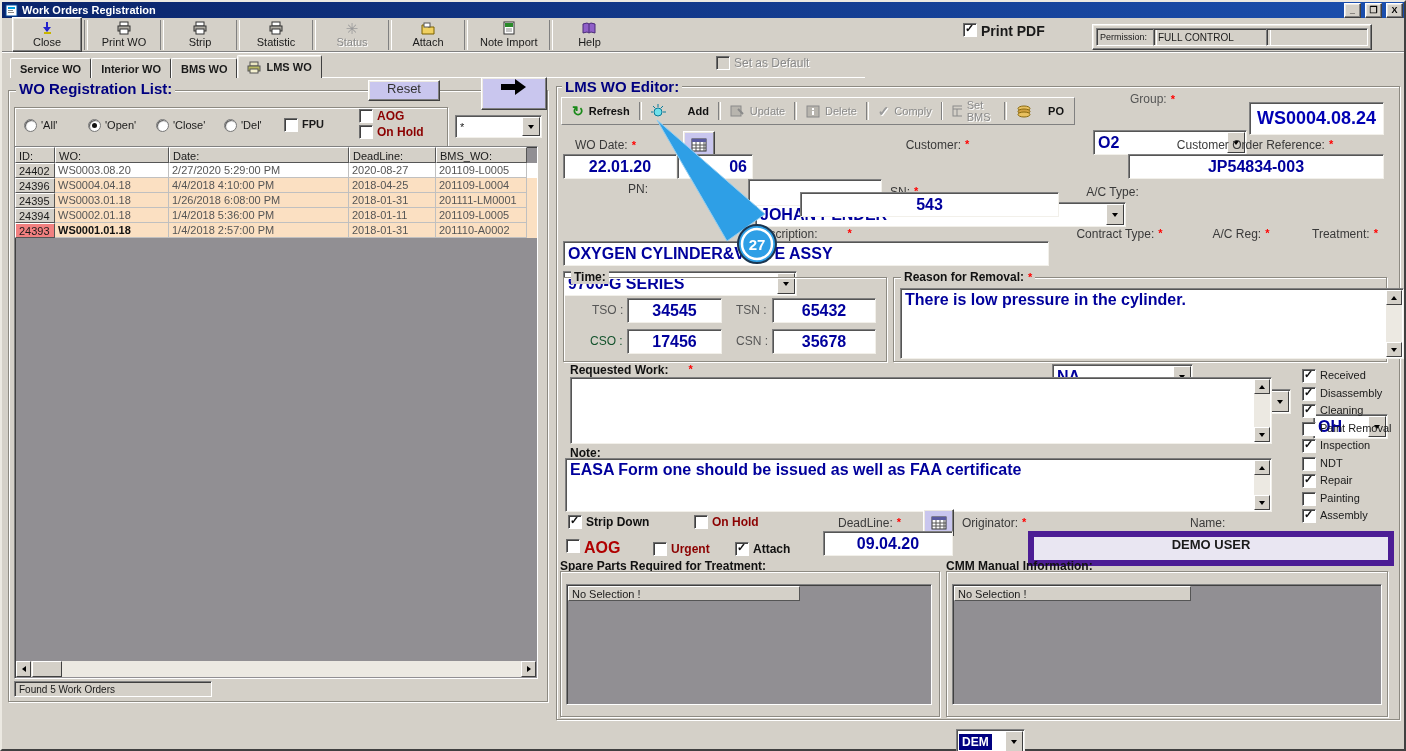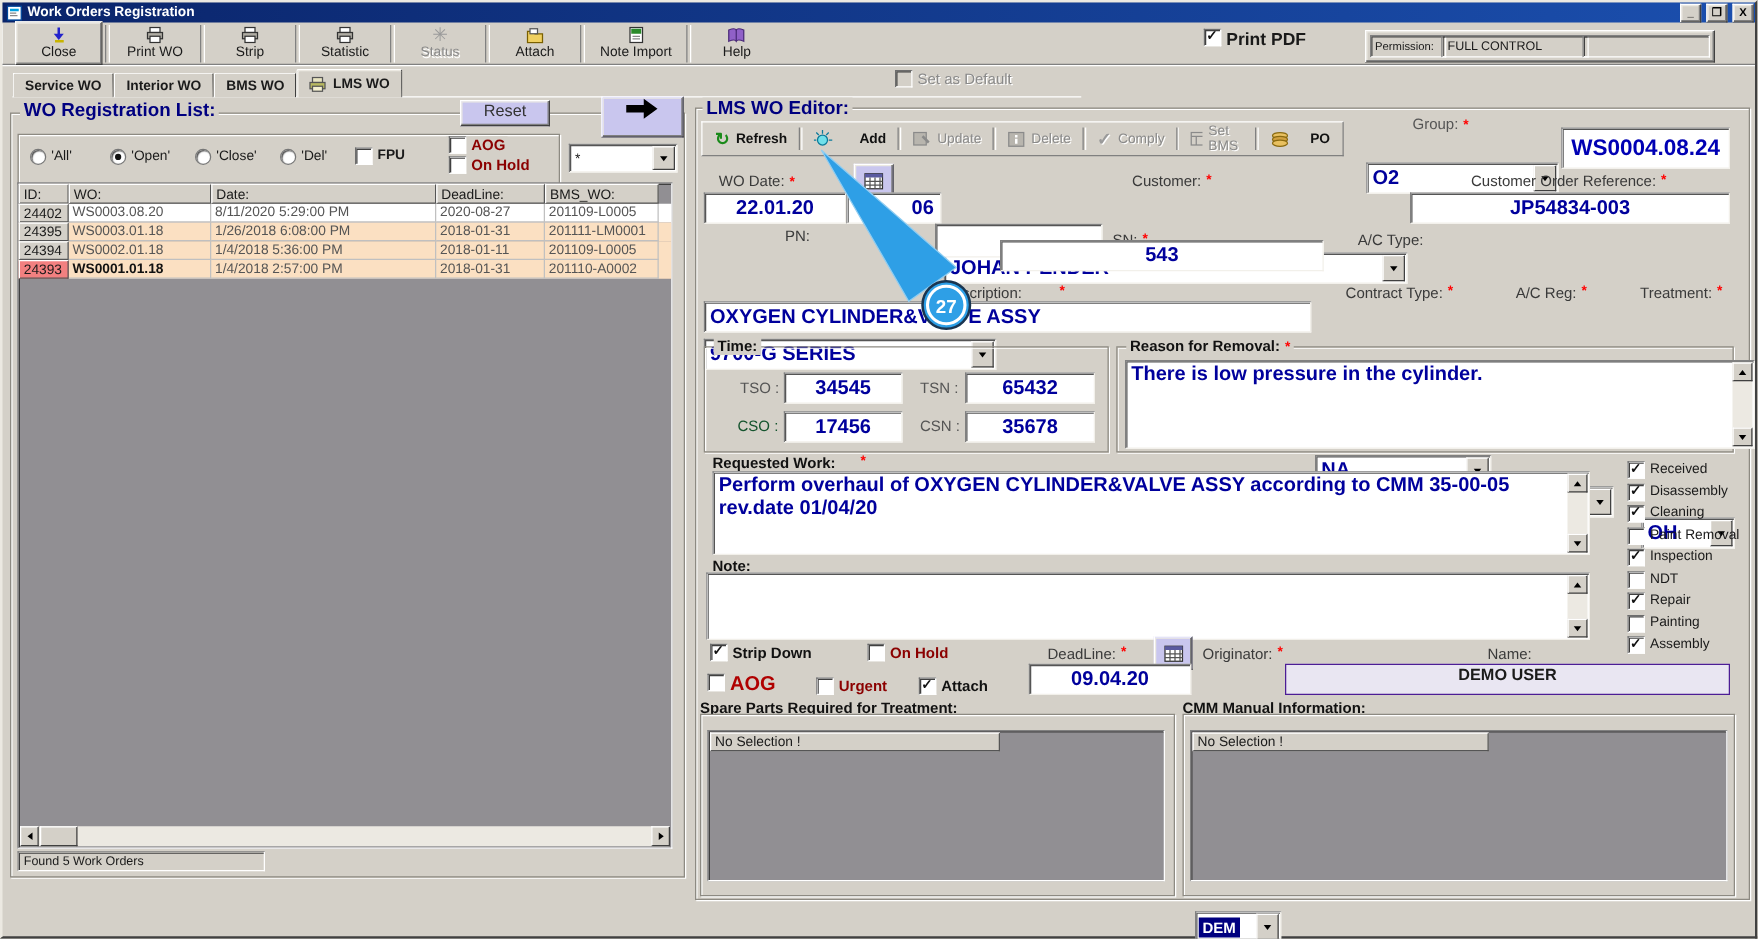--- a/index.html
+++ b/index.html
@@ -238,23 +238,30 @@
   <div class="trow" style="height:16px;line-height:16px">
     <span class="hcell" style="width:40px">ID:</span>
     <span class="hcell" style="width:114px">WO:</span>
     <span class="hcell" style="width:180px">Date:</span>
     <span class="hcell" style="width:87px">DeadLine:</span>
     <span class="hcell" style="width:91px">BMS_WO:</span>
   </div>
   <div class="trow" style="background:#fff">
     <span class="idcell" style="width:40px">24402</span>
     <span class="dcell" style="width:114px;color:#555">WS0003.08.20</span>
-    <span class="dcell" style="width:180px;color:#555">8/11/2020 5:29:00 PM</span>
+    <span class="dcell" style="width:180px;color:#555">2/27/2020 5:29:00 PM</span>
     <span class="dcell" style="width:87px;color:#555">2020-08-27</span>
     <span class="dcell" style="width:91px;color:#555">201109-L0005</span>
+  </div>
+  <div class="trow" style="background:#fbe0c2">
+    <span class="idcell" style="width:40px">24396</span>
+    <span class="dcell" style="width:114px;color:#555">WS0004.04.18</span>
+    <span class="dcell" style="width:180px;color:#555">4/4/2018 4:10:00 PM</span>
+    <span class="dcell" style="width:87px;color:#555">2018-04-25</span>
+    <span class="dcell" style="width:91px;color:#555">201109-L0004</span>
   </div>
   <div class="trow" style="background:#fbe0c2">
     <span class="idcell" style="width:40px">24395</span>
     <span class="dcell" style="width:114px;color:#555">WS0003.01.18</span>
     <span class="dcell" style="width:180px;color:#555">1/26/2018 6:08:00 PM</span>
     <span class="dcell" style="width:87px;color:#555">2018-01-31</span>
     <span class="dcell" style="width:91px;color:#555">201111-LM0001</span>
   </div>
   <div class="trow" style="background:#fbe0c2">
     <span class="idcell" style="width:40px">24394</span>
@@ -467,33 +474,33 @@
         <span class="trih" style="border-left:3px solid transparent;border-right:3px solid transparent;border-top:4px solid #000;border-bottom:none"></span>
       </span>
   </div>
 </div>
 
 <div class="abs" style="left:570px;top:363px;display:flex">
   <span class="boldlabel">Requested Work:</span>
     <span class="req" style="margin-left:20px">*</span>
 </div>
 <div class="abs fld" style="left:570px;top:377px;width:676px;height:61px;align-items:flex-start;padding:2px 20px 2px 4px">
-  <span class="navyval">Perform overhaul of OXYGEN CYLINDER&amp;VALVE ASSY according to CMM 35-00-05 rev.date 01/04/20</span>
   <div class="vscroll">
     <span class="sb-btn up">
         <span class="trih" style="border-left:3px solid transparent;border-right:3px solid transparent;border-bottom:4px solid #000;border-top:none"></span>
       </span>
     <span class="sb-btn dn">
         <span class="trih" style="border-left:3px solid transparent;border-right:3px solid transparent;border-top:4px solid #000;border-bottom:none"></span>
       </span>
   </div>
 </div>
 
 <span class="abs boldlabel" style="left:570px;top:446px">Note:</span>
 <div class="abs fld" style="left:565px;top:458px;width:681px;height:48px;align-items:flex-start;padding:2px 20px 2px 4px">
+  <span class="navyval">EASA Form one should be issued as well as FAA certificate</span>
   <div class="vscroll">
     <span class="sb-btn up">
         <span class="trih" style="border-left:3px solid transparent;border-right:3px solid transparent;border-bottom:4px solid #000;border-top:none"></span>
       </span>
     <span class="sb-btn dn">
         <span class="trih" style="border-left:3px solid transparent;border-right:3px solid transparent;border-top:4px solid #000;border-bottom:none"></span>
       </span>
   </div>
 </div>
 
@@ -559,21 +566,21 @@
 </div>
 <span class="abs formlabel" style="left:1190px;top:516px">Name:</span>
 
 <div class="abs fld ctr navyval" style="left:823px;top:531px;width:128px;height:23px">09.04.20</div>
 <div class="abs fld combo" style="left:956px;top:531px;width:67px;height:23px">
   <span style="background:#000080;color:#fff;font-weight:bold;font-size:12px;padding:1px 3px;margin-left:2px">DEM</span>
   <span class="dd">
       <span class="tri"></span>
     </span>
 </div>
-<div class="abs ctr" style="left:1028px;top:531px;width:354px;height:23px;display:flex;background:#e9e6f2;border:1px solid #4c1d95;font-weight:bold;font-size:13px">DEMO USER</div>
+<div class="abs ctr" style="left:1028px;top:531px;width:354px;height:23px;display:flex;background:#e9e6f2;border:6px solid #4c1d95;font-weight:bold;font-size:13px">DEMO USER</div>
 
 <div class="abs cbrow" style="left:566px;top:539px">
   <span class="cb"></span>
   <span style="color:#b00000;font-weight:bold;font-size:16px">AOG</span>
 </div>
 <div class="abs cbrow" style="left:653px;top:542px">
   <span class="cb"></span>
   <span class="redlabel">Urgent</span>
 </div>
 <div class="abs cbrow" style="left:735px;top:542px">

